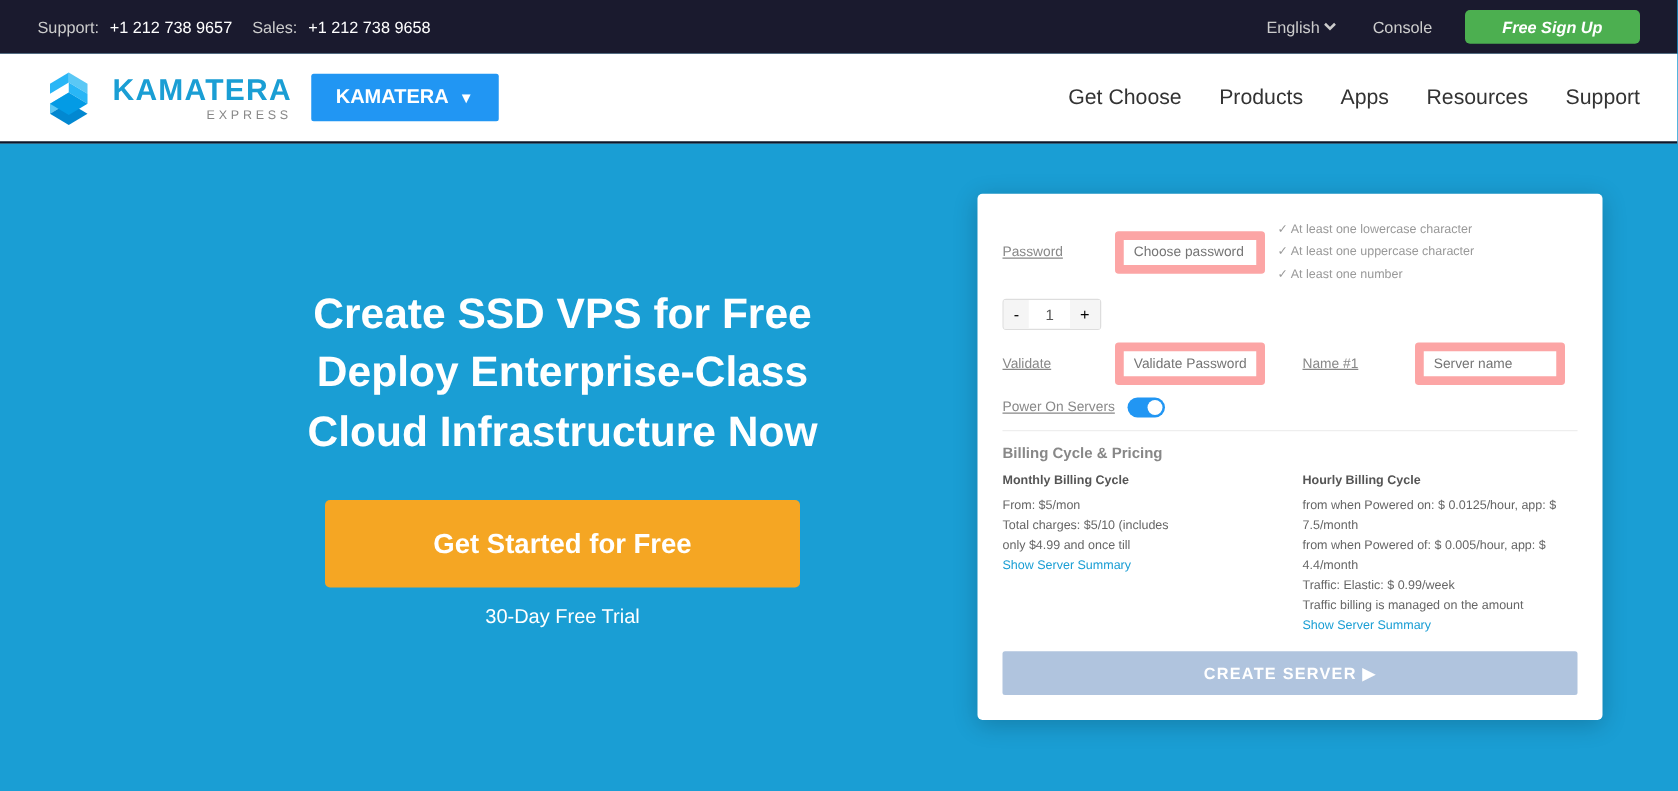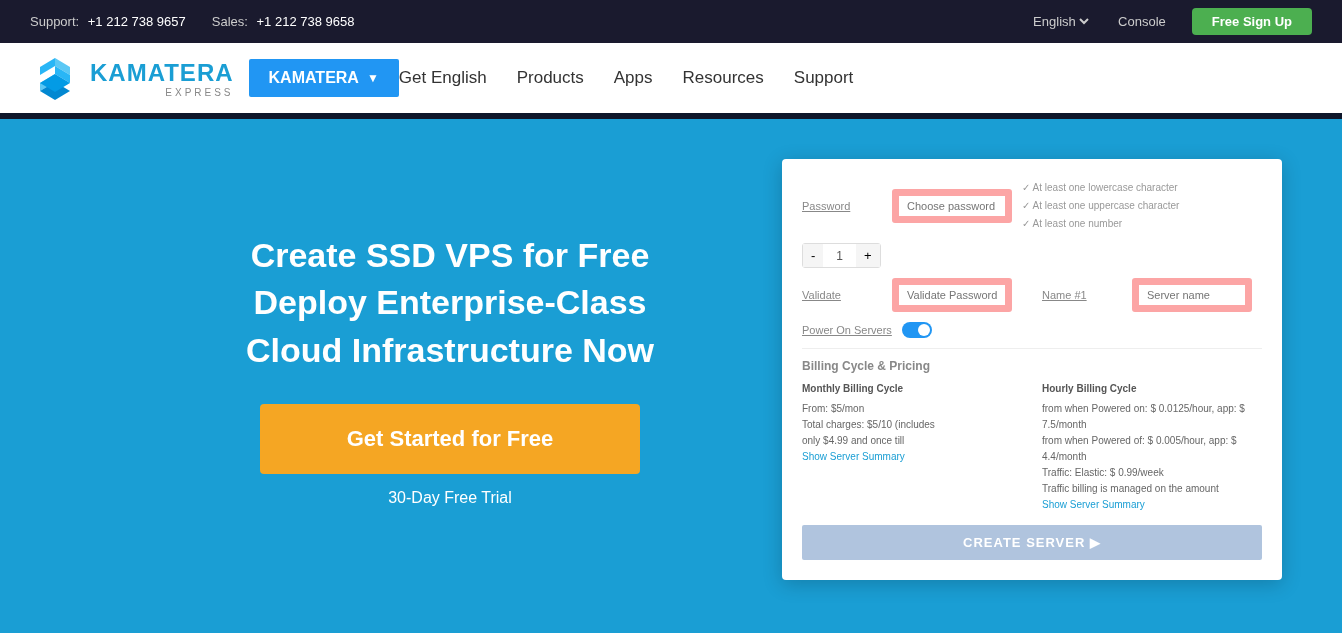--- a/index.html
+++ b/index.html
@@ -8,54 +8,55 @@
     
     .top-bar {
       background: #1a1a2e;
       color: #ccc;
       font-size: 13px;
       display: flex;
       align-items: center;
       justify-content: space-between;
       padding: 8px 30px;
     }
-    .top-bar-left { display: flex; gap: 26px; }
+    .top-bar-left { display: flex; gap: 16px; }
     .top-bar-right { display: flex; align-items: center; gap: 26px; }
     .top-bar a { color: #ccc; text-decoration: none; }
     .lang-select {
       background: transparent;
       border: none;
       color: #ccc;
       font-size: 13px;
       cursor: pointer;
     }
     .console-link {
       color: #ccc;
       text-decoration: none;
       font-size: 13px;
     }
     .free-signup-btn {
       background: #4caf50;
       color: white;
       border: none;
-      padding: 6px 20px;
+      padding: 6px 30px;
       border-radius: 4px;
       font-size: 13px;
       cursor: pointer;
       font-weight: bold;
+      font-style: italic;
     }
 
     
     .header {
       background: white;
       display: flex;
       align-items: center;
-      justify-content: flex-start;
+      justify-content: space-between;
       padding: 10px 30px;
-      border-bottom: 6px solid #0f172a;
+      border-bottom: 2px solid #0f172a;
     }
     .header-left { display: flex; align-items: center; gap: 15px; }
     .logo-area { display: flex; align-items: center; gap: 10px; }
     .logo-text { display: flex; flex-direction: column; }
     .logo-name { font-size: 24px; font-weight: bold; color: #1a9ed4; letter-spacing: 1px; }
     .logo-sub { font-size: 10px; color: #888; letter-spacing: 3px; text-align: right; }
     .compute-btn {
       background: #2196F3;
       color: white;
       border: none;
@@ -251,21 +252,21 @@
         <span class="logo-sub">EXPRESS</span>
       </div>
     </div>
     <button class="compute-btn">
       <span>KAMATERA</span>
       <span class="arrow">▼</span>
     </button>
   </div>
 
   <nav class="header-nav">
-    <a class="nav-link" href="#">Get English</a>
+    <a class="nav-link" href="#">Get Choose</a>
     <a class="nav-link" href="#">Products</a>
     <a class="nav-link" href="#">Apps</a>
     <a class="nav-link" href="#">Resources</a>
     <a class="nav-link" href="#">Support</a>
   </nav>
 </div>
 
 <div class="hero">
   <div class="hero-left">
     <div class="hero-title">

